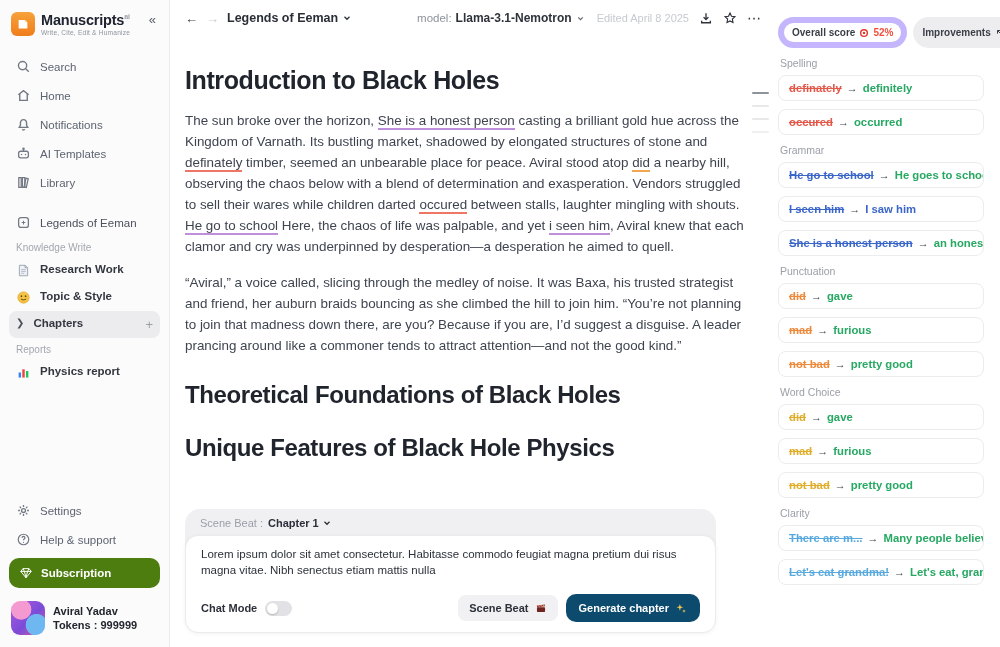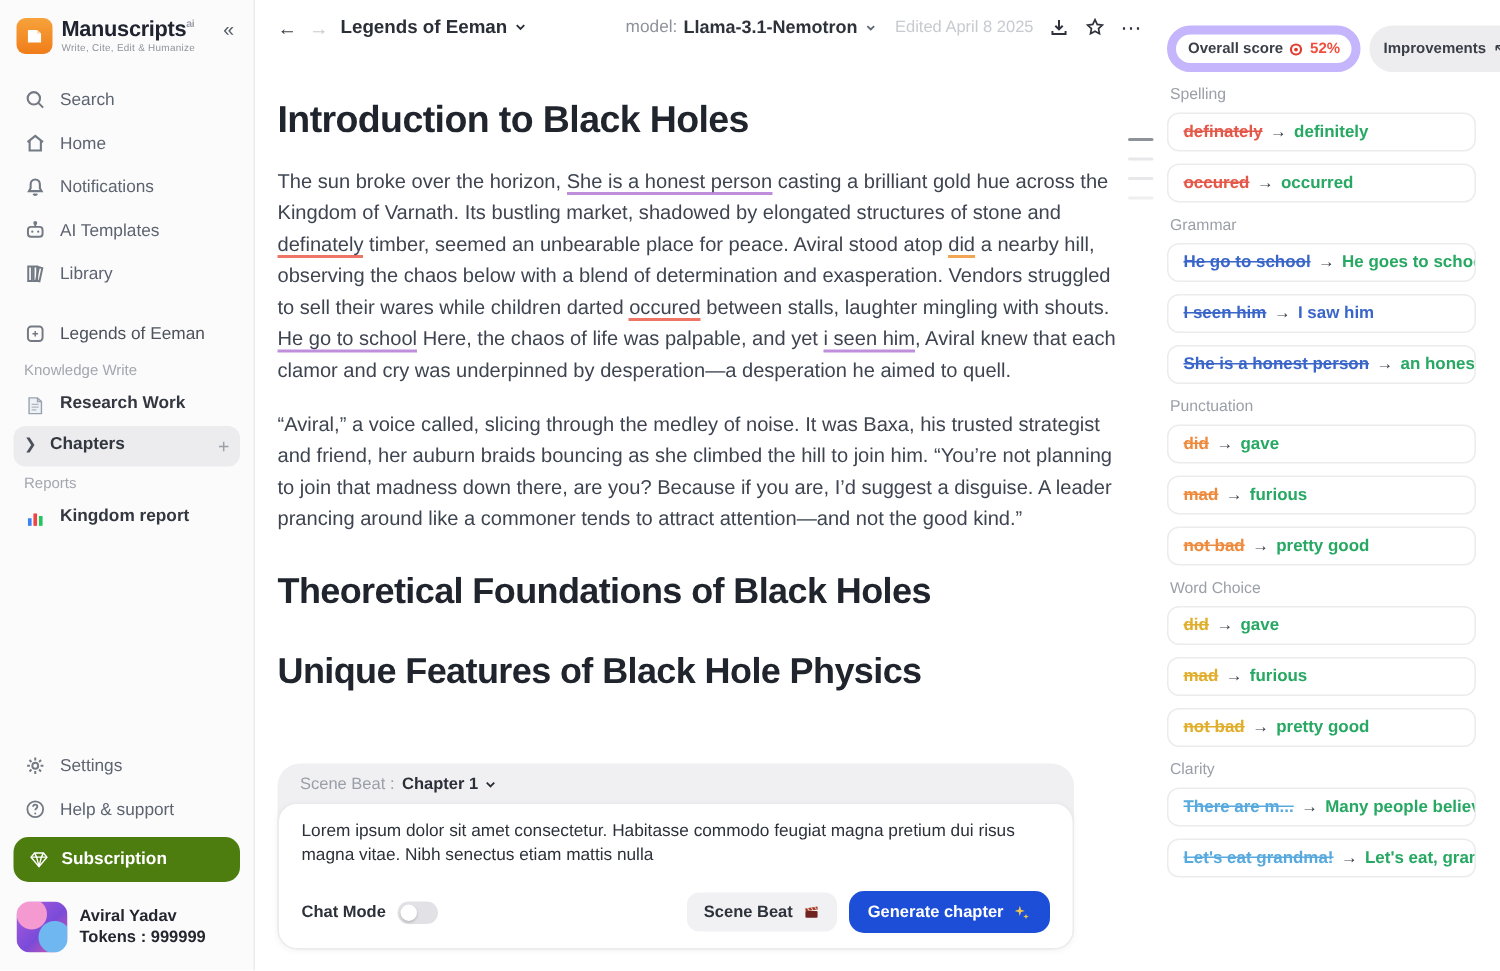--- a/index.html
+++ b/index.html
@@ -63,21 +63,21 @@
   .sb-head { display:flex; align-items:center; gap:5px; padding:8px 15px 6px; font-size:11px; color:#9a9fa7; }
   .sb-chapter { font-weight:700; color:#2b2f38; display:flex; align-items:center; gap:3px; cursor:pointer; }
   .sb-card { background:#fff; border:1px solid #ebebee; border-radius:13px; box-shadow:0 1px 4px rgba(0,0,0,.05); padding:11px 15px 10px; }
   .sb-text { font-size:11.5px; line-height:15.5px; color:#2c313a; max-width:500px; min-height:31px; }
   .sb-bottom { display:flex; align-items:center; justify-content:space-between; margin-top:16px; }
   .chatmode { display:flex; align-items:center; gap:8px; font-size:11px; font-weight:700; color:#2c313a; }
   .toggle { width:27px; height:15px; border-radius:9px; background:#e2e2e6; position:relative; cursor:pointer; flex:none; }
   .toggle::after { content:""; position:absolute; left:2px; top:2px; width:11px; height:11px; border-radius:50%; background:#fff; box-shadow:0 1px 2px rgba(0,0,0,.2); }
   .sb-buttons { display:flex; align-items:center; gap:8px; }
   .btn-scene { display:flex; align-items:center; gap:6px; background:#f1f1f4; border:none; border-radius:8px; padding:7px 11px; font-size:11px; font-weight:700; color:#2c313a; font-family:inherit; cursor:pointer; }
-  .btn-generate { display:flex; align-items:center; gap:6px; background:#1d4ed8; border:none; border-radius:10px; padding:8px 13px; font-size:11px; font-weight:700; color:#fff; font-family:inherit; cursor:pointer; }
+  .btn-generate { display:flex; align-items:center; gap:6px; background:#0c4a6e; border:none; border-radius:10px; padding:8px 13px; font-size:11px; font-weight:700; color:#fff; font-family:inherit; cursor:pointer; }
 
   
   .review { width:222px; padding:9px 16px 0 0; overflow:hidden; }
   .pill-row { display:flex; gap:6px; margin:8px 0 4px; }
   .pill { display:flex; align-items:center; gap:4px; border-radius:999px; padding:4px 8px; font-size:10px; font-weight:700; color:#3a3f47; white-space:nowrap; cursor:pointer; }
   .pill.white { background:#fff; border:6px solid #c4b5fd; }
   .pill.gray { background:#ededf0; border:1px solid #ededf0; }
   .pill .val { font-weight:700; }
   .rv-label { font-size:10.5px; color:#9ba0a8; margin:9px 2px 6px; }
   .rv-card { background:#fff; border:1px solid #ececee; border-radius:8px; padding:6px 10px; margin-bottom:8px; font-size:11.3px; font-weight:700; display:flex; align-items:center; gap:5px; white-space:nowrap; overflow:hidden; cursor:pointer; }
@@ -156,34 +156,43 @@
 
     <div class="sec-label">Knowledge Write</div>
     <div class="kb-item">
       <svg width="15" height="15" viewBox="0 0 16 16">
           <path d="M3.6 2.4h6L12.4 5v8.6H3.6z" fill="#eef1f5" stroke="#9aa3b0" stroke-width="1"></path>
           <path d="M9.6 2.4V5h2.8" fill="none" stroke="#9aa3b0" stroke-width="1"></path>
           <path d="M5.4 7h5M5.4 9h5M5.4 11h3.4" stroke="#aeb6c0" stroke-width=".9"></path>
         </svg>
       <span>Research Work</span>
     </div>
+    <div class="kb-item">
+      <svg width="15" height="15" viewBox="0 0 16 16">
+          <circle cx="8" cy="8" r="6" fill="#f6c445" stroke="#dda722" stroke-width=".8"></circle>
+          <circle cx="5.8" cy="6.6" r=".9" fill="#5c4312"></circle>
+          <circle cx="10.2" cy="6.6" r=".9" fill="#5c4312"></circle>
+          <path d="M5.2 9.4c.8 1.5 4.8 1.5 5.6 0" fill="none" stroke="#5c4312" stroke-width="1"></path>
+        </svg>
+      <span>Topic &amp; Style</span>
+    </div>
     <div class="kb-item active">
       <span class="chev">❯</span>
       <span class="grow">Chapters</span>
       <span class="plus">+</span>
     </div>
 
     <div class="sec-label">Reports</div>
     <div class="kb-item">
       <svg width="15" height="15" viewBox="0 0 16 16">
           <rect x="2.8" y="8" width="2.6" height="5.4" fill="#3b82f6"></rect>
           <rect x="6.7" y="4.6" width="2.6" height="8.8" fill="#ef4444"></rect>
           <rect x="10.6" y="6.4" width="2.6" height="7" fill="#22c55e"></rect>
         </svg>
-      <span>Kingdom report</span>
+      <span>Physics report</span>
     </div>
 
     <div class="sb-footer">
       <div class="nav-item">
         <svg width="15" height="15" viewBox="0 0 16 16" fill="none" stroke="#747a84" stroke-width="1.4">
             <circle cx="8" cy="8" r="2.1"></circle>
             <path d="M8 2.2v2M8 11.8v2M2.2 8h2M11.8 8h2M3.9 3.9l1.4 1.4M10.7 10.7l1.4 1.4M12.1 3.9l-1.4 1.4M5.3 10.7l-1.4 1.4"></path>
           </svg>
         <span>Settings</span>
       </div>

